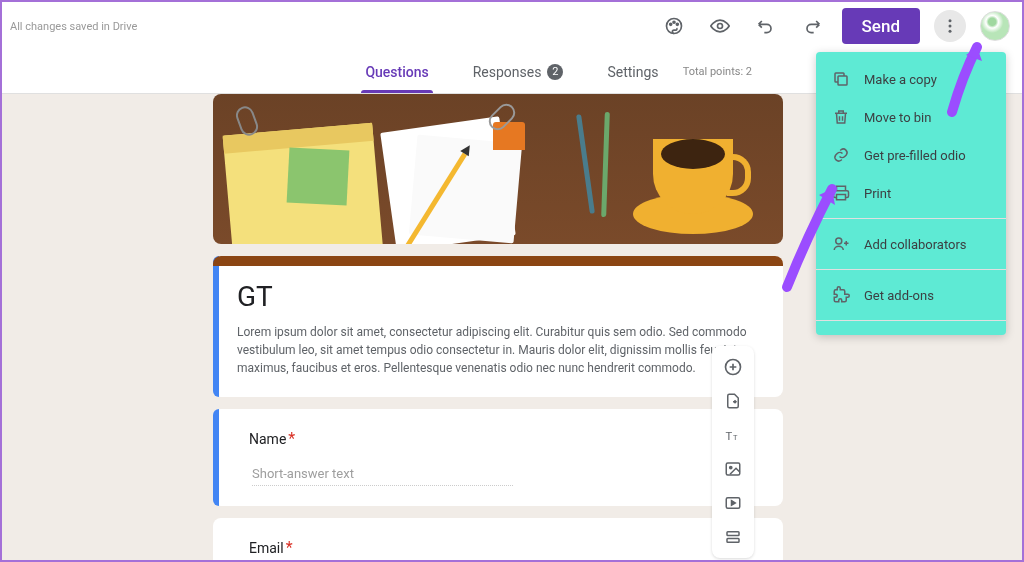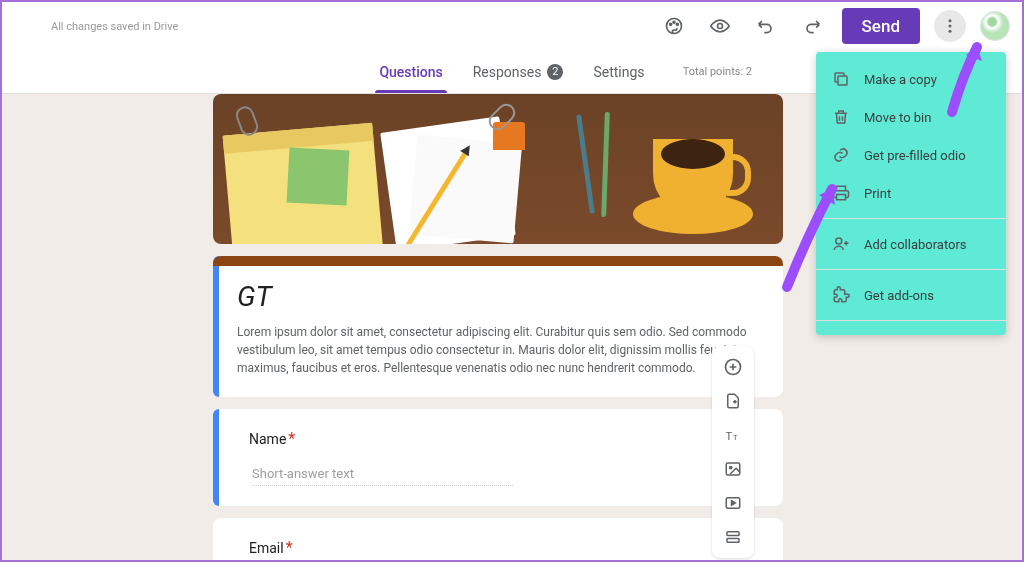--- a/index.html
+++ b/index.html
@@ -1,27 +1,27 @@
 <!DOCTYPE html>
 <html><head>
 <meta charset="utf-8">
 <style>
 * { margin: 0; padding: 0; box-sizing: border-box; font-family: Roboto, Arial, sans-serif; }
 body { width: 1024px; height: 562px; background: #f1ece7; overflow: hidden; position: relative; border: 2px solid #a470d8; }
 
 .top-bar { background: #fff; height: 48px; display: flex; align-items: center; justify-content: space-between; padding: 0 12px 0 8px; position: relative; z-index: 5; }
-.save-status { font-size: 11px; color: #999; margin-left: 41px; }
+.save-status { font-size: 11px; color: #999; }
 .top-actions { display: flex; align-items: center; gap: 14px; }
 .icon-btn { width: 32px; height: 32px; display: flex; align-items: center; justify-content: center; color: #5f6368; cursor: pointer; border-radius: 50%; }
 .send-btn { background: #673ab7; color: #fff; border: none; border-radius: 4px; padding: 8px 20px; font-size: 17px; font-weight: 500; cursor: pointer; }
 .more-btn { width: 32px; height: 32px; border-radius: 50%; background: #e8e8e8; display: flex; align-items: center; justify-content: center; cursor: pointer; }
 .avatar { width: 30px; height: 30px; border-radius: 50%; background: radial-gradient(circle at 40% 35%, #9fd89f 15%, #fff 25%, #b8e5b8 45%); border: 1px solid #ddd; }
 
 .tab-bar { background: #fff; height: 44px; display: flex; align-items: center; justify-content: center; position: relative; border-bottom: 1px solid #e0e0e0; }
-.tabs { display: flex; gap: 22px; align-items: center; }
+.tabs { display: flex; gap: 36px; align-items: center; }
 .tab { font-size: 14px; color: #5f6368; padding: 12px 4px; cursor: pointer; position: relative; display: flex; align-items: center; gap: 6px; }
 .tab.active { color: #673ab7; font-weight: 500; }
 .tab.active::after { content: ''; position: absolute; bottom: -1px; left: 0; right: 0; height: 3px; background: #673ab7; border-radius: 3px 3px 0 0; }
 .badge { background: #5f6368; color: #fff; border-radius: 50%; width: 16px; height: 16px; font-size: 11px; display: flex; align-items: center; justify-content: center; }
 .points { position: absolute; right: 270px; font-size: 11px; color: #888; }
 
 .canvas { padding: 0; display: flex; flex-direction: column; align-items: center; overflow-y: auto; height: calc(562px - 48px - 44px - 4px); }
 .form-wrap { width: 570px; position: relative; margin-left: -28px; }
 
 .header-img { width: 100%; height: 150px; border-radius: 8px; background: linear-gradient(180deg, #6b4226 0%, #7a4a2a 100%); position: relative; overflow: hidden; }
@@ -40,21 +40,21 @@
 .pencil::before { content:''; position:absolute; top:-10px; left:-3px; border-left:5px solid transparent; border-right:5px solid transparent; border-bottom:10px solid #333; }
 .pen1 { position: absolute; right: 195px; top: 20px; width: 5px; height: 100px; background: #4a7c8c; transform: rotate(-8deg); border-radius: 3px; }
 .pen2 { position: absolute; right: 175px; top: 18px; width: 5px; height: 105px; background: #6ba86b; transform: rotate(2deg); border-radius: 3px; }
 .paperclip { position: absolute; width: 18px; height: 30px; border: 2px solid #888; border-radius: 10px; }
 .pc1 { left: 25px; top: 12px; transform: rotate(-20deg); }
 .pc2 { left: 280px; top: 8px; transform: rotate(45deg); border-color:#999; }
 
 .card { background: #fff; border-radius: 8px; margin-top: 12px; padding: 20px 24px; position: relative; }
 .card.accent::before { content: ''; position: absolute; left: 0; top: 0; bottom: 0; width: 6px; background: #4285f4; border-radius: 8px 0 0 8px; }
 .card.header-card::after { content: ''; position: absolute; top: 0; left: 0; right: 0; height: 10px; background: #8b4513; border-radius: 8px 8px 0 0; }
-.form-title { font-size: 28px; color: #202124; margin-top: 4px; margin-bottom: 10px; font-style: italic; }
+.form-title { font-size: 28px; color: #202124; margin-top: 4px; margin-bottom: 10px; }
 .form-desc { font-size: 12px; color: #5f6368; line-height: 1.5; }
 .q-label { font-size: 14px; color: #202124; margin-left: 12px; }
 .req { color: #d93025; margin-left: 2px; }
 .answer { font-size: 13px; color: #9e9e9e; margin-top: 18px; border-bottom: 1px dotted #ccc; padding-bottom: 4px; width: 50%; margin-left: 15px; }
 
 .side-toolbar { position: absolute; left: 710px; top: 344px; width: 42px; background: #fff; border-radius: 8px; box-shadow: 0 1px 3px rgba(0,0,0,0.15); padding: 6px 0; display: flex; flex-direction: column; align-items: center; gap: 4px; z-index: 4; }
 .side-toolbar .tbtn { width: 30px; height: 30px; display: flex; align-items: center; justify-content: center; color: #5f6368; cursor: pointer; border-radius: 4px; }
 
 .dropdown { position: absolute; top: 50px; right: 16px; width: 190px; background: #5eead4; border-radius: 4px; box-shadow: 0 2px 10px rgba(0,0,0,0.2); padding: 8px 0; z-index: 20; }
 .dropdown-item { display: flex; align-items: center; gap: 14px; padding: 10px 16px; font-size: 13px; color: #3c4043; cursor: pointer; }

